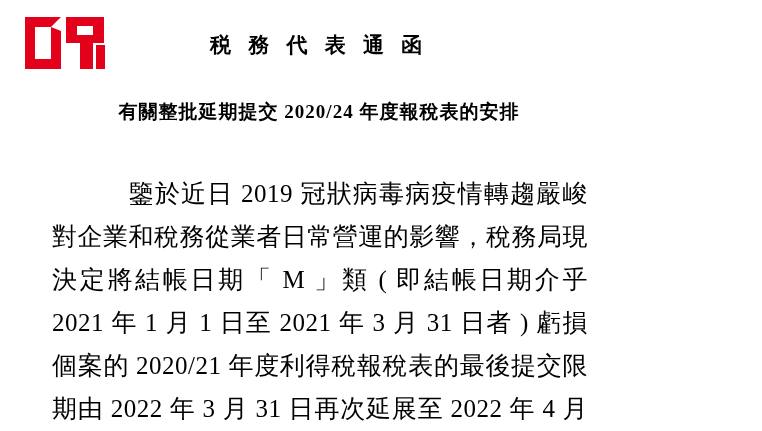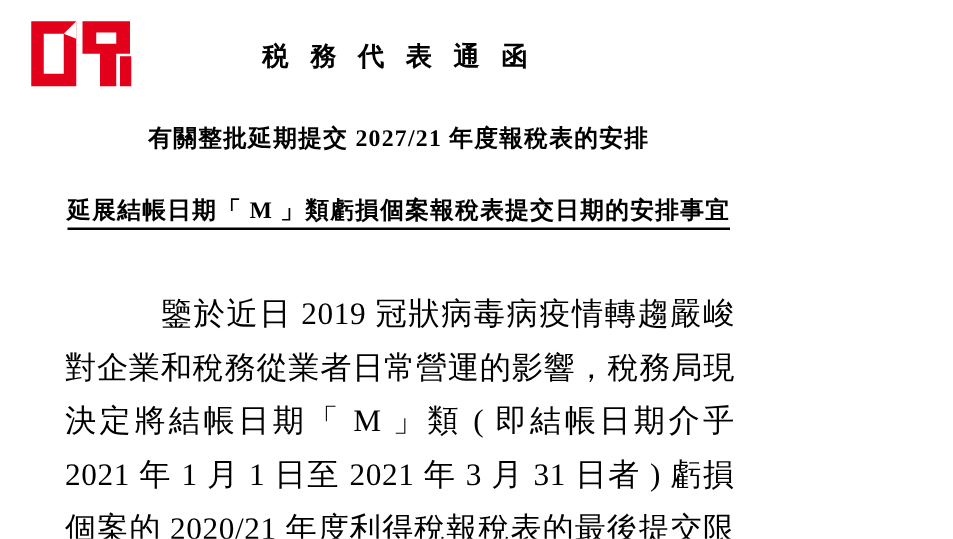--- a/index.html
+++ b/index.html
@@ -93,19 +93,18 @@
     <path d="M13 13 h16 v32 h-16 z" fill="#ffffff"></path>
     <path d="M29 13 l10 -10 v14 z" fill="#ffffff"></path>
 
     <path d="M44 3 h38 v26 h-11 v26 h-13 v-26 h-14 z" fill="#e2001a"></path>
     <path d="M55 12 h16 v9 h-16 z" fill="#ffffff"></path>
     <path d="M74 31 h9 v24 h-9 z" fill="#e2001a"></path>
   </svg>
 
   <div class="doc-title">税 務 代 表 通 函</div>
 
-  <div class="doc-subtitle">有關整批延期提交 2027/21 年度報稅表的安排</div>
+  <div class="doc-subtitle">有關整批延期提交 2020/24 年度報稅表的安排</div>
 
-  <div class="doc-heading-underline"><span>延展結帳日期「 M 」類虧損個案報稅表提交日期的安排事宜</span></div>
 
   <div class="doc-para"><span class="indent"></span><span>鑒於近日 2019 冠狀病毒病疫情轉趨嚴峻對企業和稅務從業者日常營運的影響，稅務局現決定將結帳日期「 M 」類 ( 即結帳日期介乎 2021 年 1 月 1 日至 2021 年 3 月 31 日者 ) 虧損個案的 2020/21 年度利得稅報稅表的最後提交限期由 2022 年 3 月 31 日再次延展至 2022 年 4 月 30 日。惟稅務代表應盡量安排大部分的報稅表在展延限期以前提交。</span></div>
 
 </div>
 
 </body></html>

